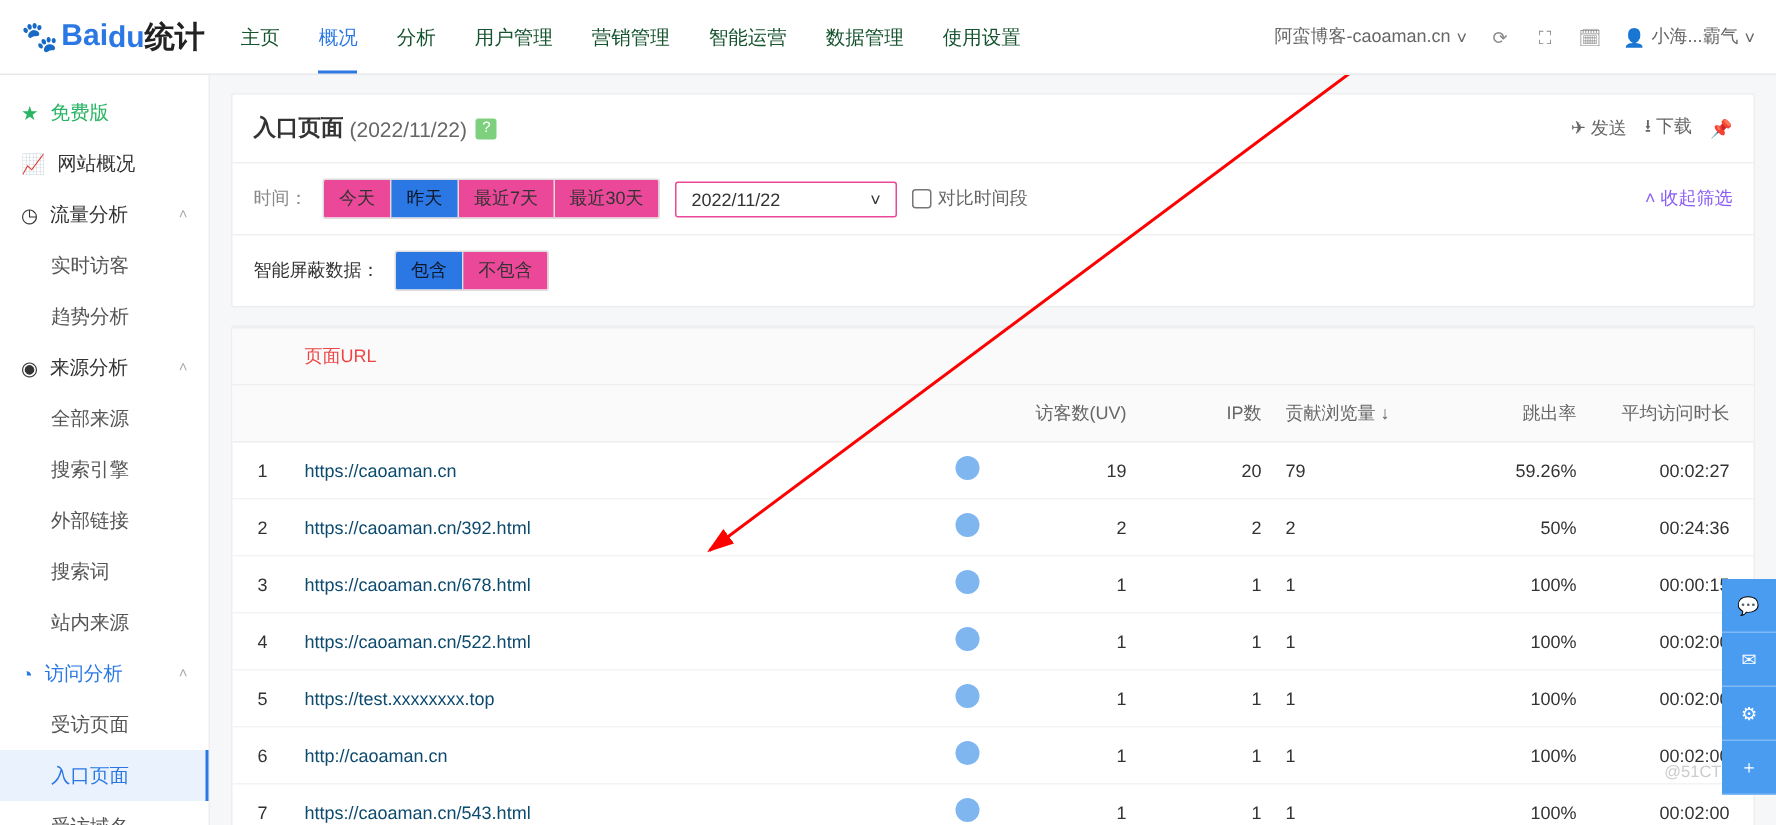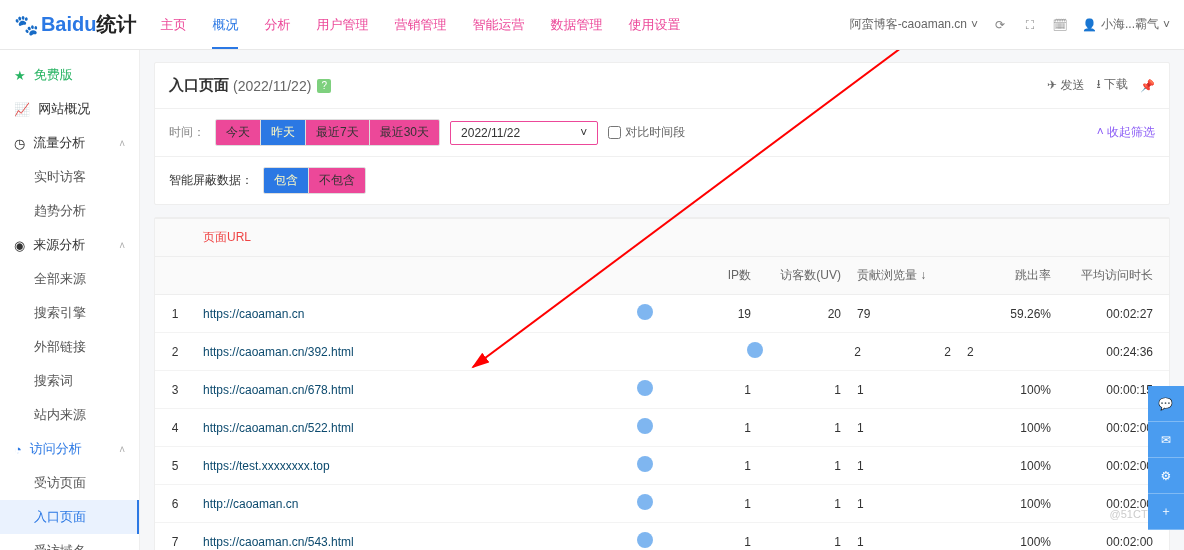--- a/index.html
+++ b/index.html
@@ -4,21 +4,21 @@
 <style>
 *{margin:0;padding:0;box-sizing:border-box;font-family:"Microsoft YaHei","PingFang SC",Arial,sans-serif}
 body{background:#fff;font-size:12px;color:#333;width:1184px;height:550px;overflow:hidden;position:relative}
 a{text-decoration:none}
 .topbar{height:50px;border-bottom:1px solid #e8e8e8;display:flex;align-items:center;padding:0 14px}
 .logo{font-size:20px;font-weight:700;color:#2b78e4;margin-right:24px;display:flex;align-items:center}
 .logo .paw{color:#2b78e4;margin-right:2px}
 .logo .bai{color:#2b78e4}
 .logo .stat{color:#222}
 .topnav{display:flex;gap:26px;flex:1}
-.topnav a{color:#ec4899;font-size:13px;padding:14px 0;position:relative}
+.topnav a{color:#14532d;font-size:13px;padding:14px 0;position:relative}
 .topnav a.active{color:#2b78e4}
 .topnav a.active::after{content:"";position:absolute;bottom:-1px;left:0;right:0;height:2px;background:#2b78e4}
 .toptools{display:flex;align-items:center;gap:14px;color:#666;font-size:12px}
 .toptools .site{display:flex;align-items:center;gap:4px}
 .toptools .ico{width:16px;height:16px;display:inline-flex;align-items:center;justify-content:center;color:#888}
 .layout{display:flex;height:calc(100% - 50px)}
 .side{width:140px;border-right:1px solid #eee;padding-top:8px}
 .side .sec{padding:8px 14px;font-size:13px;color:#333;display:flex;align-items:center;gap:8px;cursor:pointer}
 .side .sec .exp{margin-left:auto;color:#aaa;font-size:10px}
 .side .sec.free{color:#28b463}
@@ -31,21 +31,21 @@
 .titlebar h2{font-size:15px;font-weight:600}
 .titlebar .date{font-size:14px;color:#666;margin-left:4px}
 .titlebar .q{display:inline-block;width:14px;height:14px;background:#7ed07e;color:#fff;border-radius:2px;font-size:10px;text-align:center;line-height:14px;margin-left:6px}
 .titlebar .acts{margin-left:auto;display:flex;gap:12px;color:#666;font-size:12px;align-items:center}
 .titlebar .pin{color:#2b78e4}
 .filters{padding:10px 14px;border-top:1px solid #f0f0f0;display:flex;align-items:center;gap:10px;flex-wrap:wrap}
 .filters .lbl{color:#888}
 .seg{display:flex;border:1px solid #ddd;border-radius:2px;overflow:hidden}
 .seg span{padding:4px 10px;border-right:1px solid #ddd;cursor:pointer;background:#ec4899}
 .seg span:last-child{border-right:none}
-.seg span.on{background:#2b78e4;color:#fef9c3}
+.seg span.on{background:#2b78e4;color:#0f172a}
 .dp{border:1px solid #ec4899;padding:4px 10px;border-radius:2px;display:flex;align-items:center;gap:60px;cursor:pointer}
 .ck{display:flex;align-items:center;gap:4px;color:#666}
 .ck input{margin:0}
 .collapse{margin-left:auto;color:#8b5cf6;cursor:pointer}
 .filters2{padding:10px 14px;border-top:1px solid #f0f0f0;display:flex;align-items:center;gap:10px}
 .table{margin-top:12px}
 .thead{display:flex;border-top:1px solid #eee;border-bottom:1px solid #eee;background:#fafafa;font-size:12px;color:#ef4444}
 .thead .th{padding:10px 8px}
 .tsub{display:flex;border-bottom:1px solid #eee;background:#fafafa}
 .tsub .th{padding:10px 8px;color:#666}
@@ -187,22 +187,22 @@
         <div class="th c-uv"></div>
           <div class="th c-ip"></div>
           <div class="th c-pv"></div>
           <div class="th c-br"></div>
           <div class="th c-dur"></div>
       </div>
       <div class="tsub">
         <div class="th c-idx"></div>
           <div class="th c-url"></div>
           <div class="th c-badge"></div>
+        <div class="th c-uv">访客数(UV)</div>
         <div class="th c-ip">IP数</div>
-        <div class="th c-uv">访客数(UV)</div>
         <div class="th c-pv"><span>贡献浏览量</span> <span>↓</span></div>
         <div class="th c-br">跳出率</div>
         <div class="th c-dur">平均访问时长</div>
       </div>
       <div id="tbody">
           <div class="tr">
             <div class="td c-idx">1</div>
             <div class="td c-url"><a href="#" class="">https://caoaman.cn</a></div>
             <div class="td c-badge"><span class="badge"></span></div>
             <div class="td c-uv">19</div>
@@ -211,20 +211,21 @@
             <div class="td c-br">59.26%</div>
             <div class="td c-dur">00:02:27</div>
           </div>
           <div class="tr">
             <div class="td c-idx">2</div>
             <div class="td c-url"><a href="#" class="">https://caoaman.cn/392.html</a></div>
             <div class="td c-badge"><span class="badge"></span></div>
             <div class="td c-uv">2</div>
             <div class="td c-ip">2</div>
             <div class="td c-pv">2</div>
+            <div class="td c-br">50%</div>
             <div class="td c-dur">00:24:36</div>
           </div>
           <div class="tr">
             <div class="td c-idx">3</div>
             <div class="td c-url"><a href="#" class="">https://caoaman.cn/678.html</a></div>
             <div class="td c-badge"><span class="badge"></span></div>
             <div class="td c-uv">1</div>
             <div class="td c-ip">1</div>
             <div class="td c-pv">1</div>
             <div class="td c-br">100%</div>

